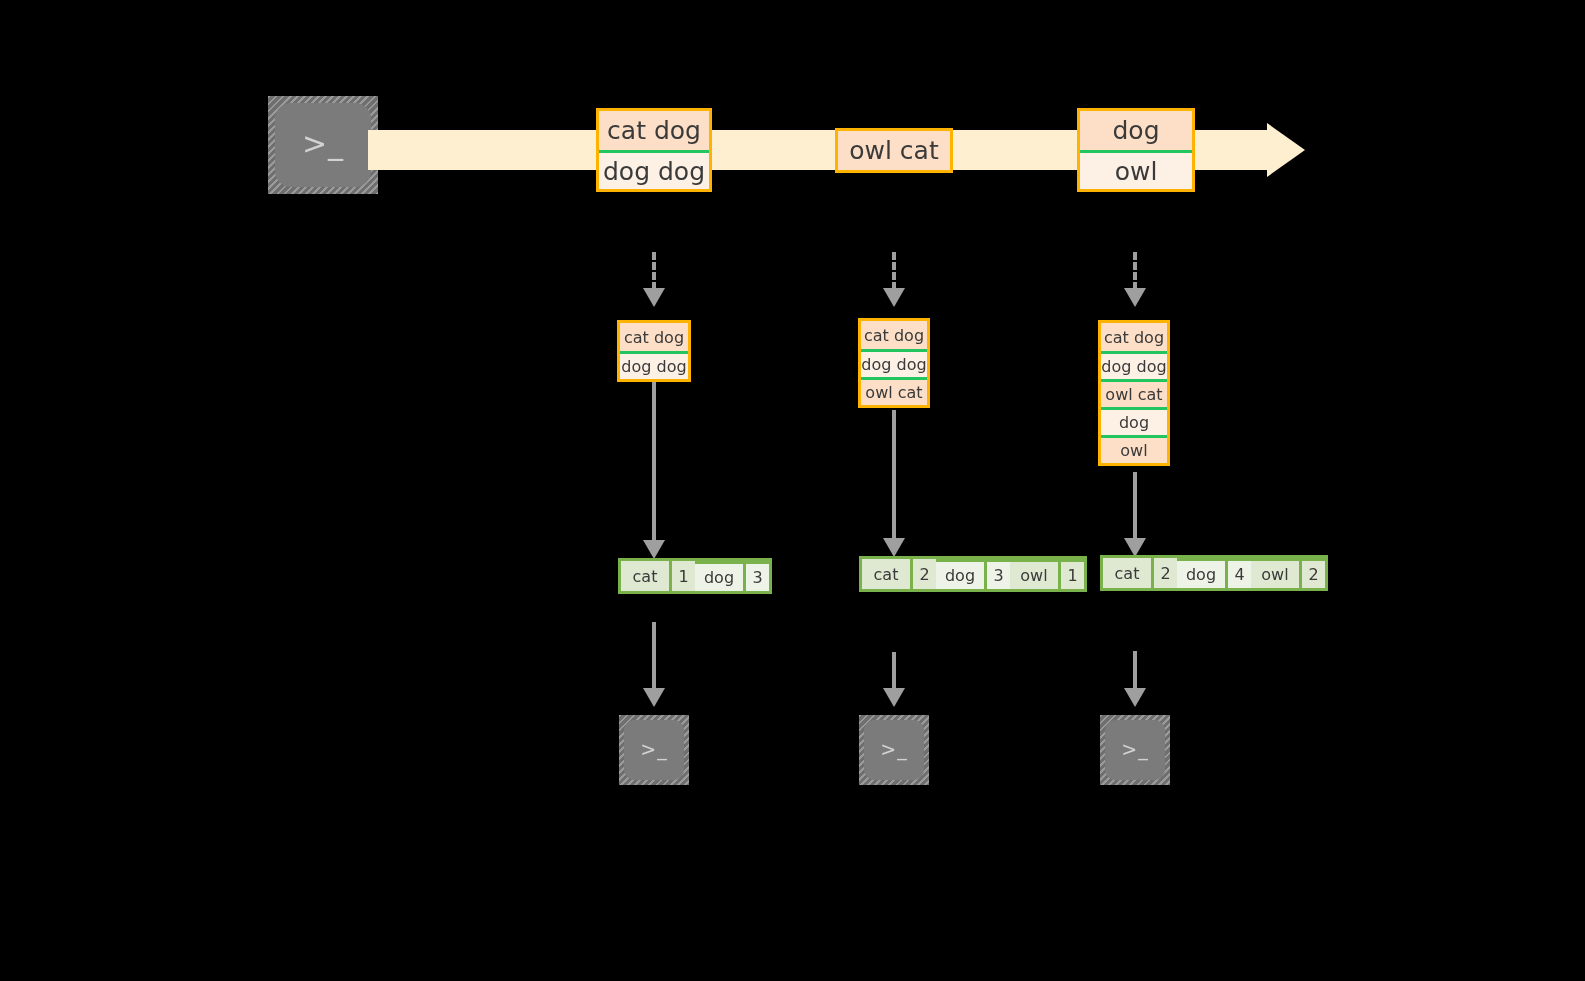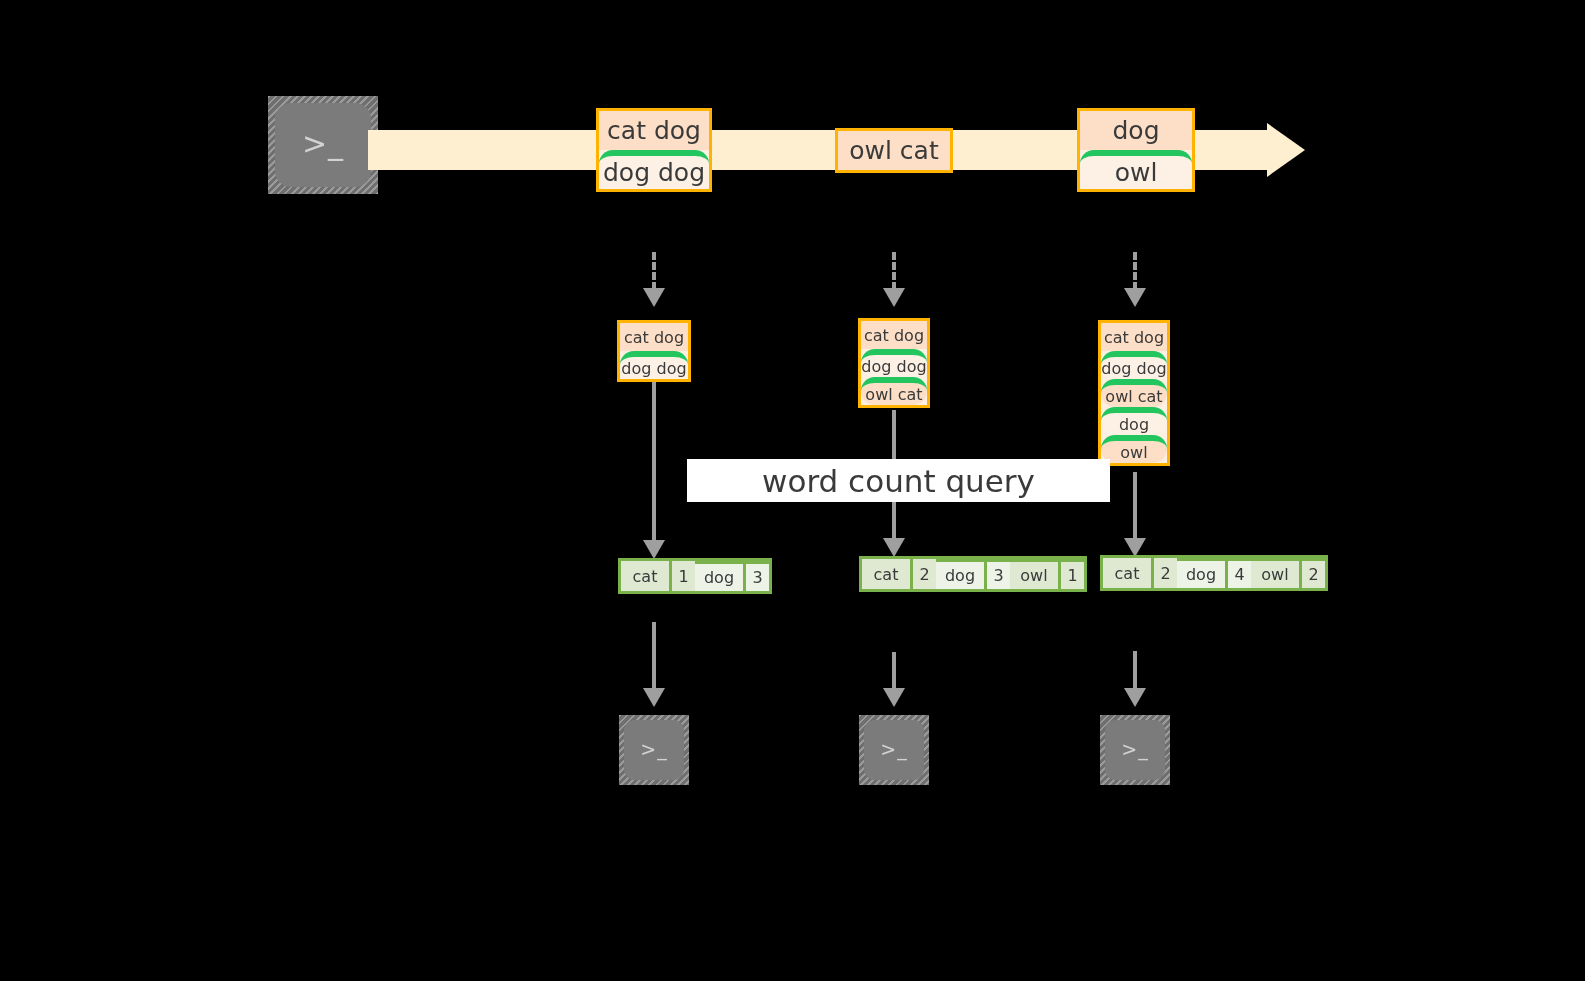--- a/index.html
+++ b/index.html
@@ -78,21 +78,21 @@
     background: #fdf0e3;
   }
   .evt-stack .cell {
     box-sizing: border-box;
     display: flex;
     align-items: center;
     justify-content: center;
     color: #3a3a3a;
     white-space: nowrap;
   }
-  .evt-stack .cell + .cell { border-top: 6px solid #22c55e; border-radius: 14px; }
+  .evt-stack .cell + .cell { border-top: 3px solid #22c55e; }
   .evt-stack .cell.dark  { background: #fcdfc6; }
   .evt-stack .cell.light { background: #fdf1e6; }
 
   .evt-stack.big .cell { font-size: 25px; height: 39px; }
   .evt-stack.small .cell { font-size: 16px; height: 28px; }
 
   
   .vline {
     position: absolute;
     width: 4px;
@@ -277,17 +277,14 @@
 
   <div class="vline" style="left:1133px; top:651px; height:39px;"></div>
   <div class="vhead" style="left:1124px; top:688px;"></div>
 
   <div class="terminal bottom" style="left:1100px; top:715px; width:70px; height:70px;">
     <div class="inner">
       <span class="prompt">&gt;_</span>
     </div>
   </div>
 
-  <div class="query-label" style="left:687px; top:459px; width:423px; height:43px;">
-    <span>word count query</span>
-  </div>
 
 </div>
 
 </body></html>

